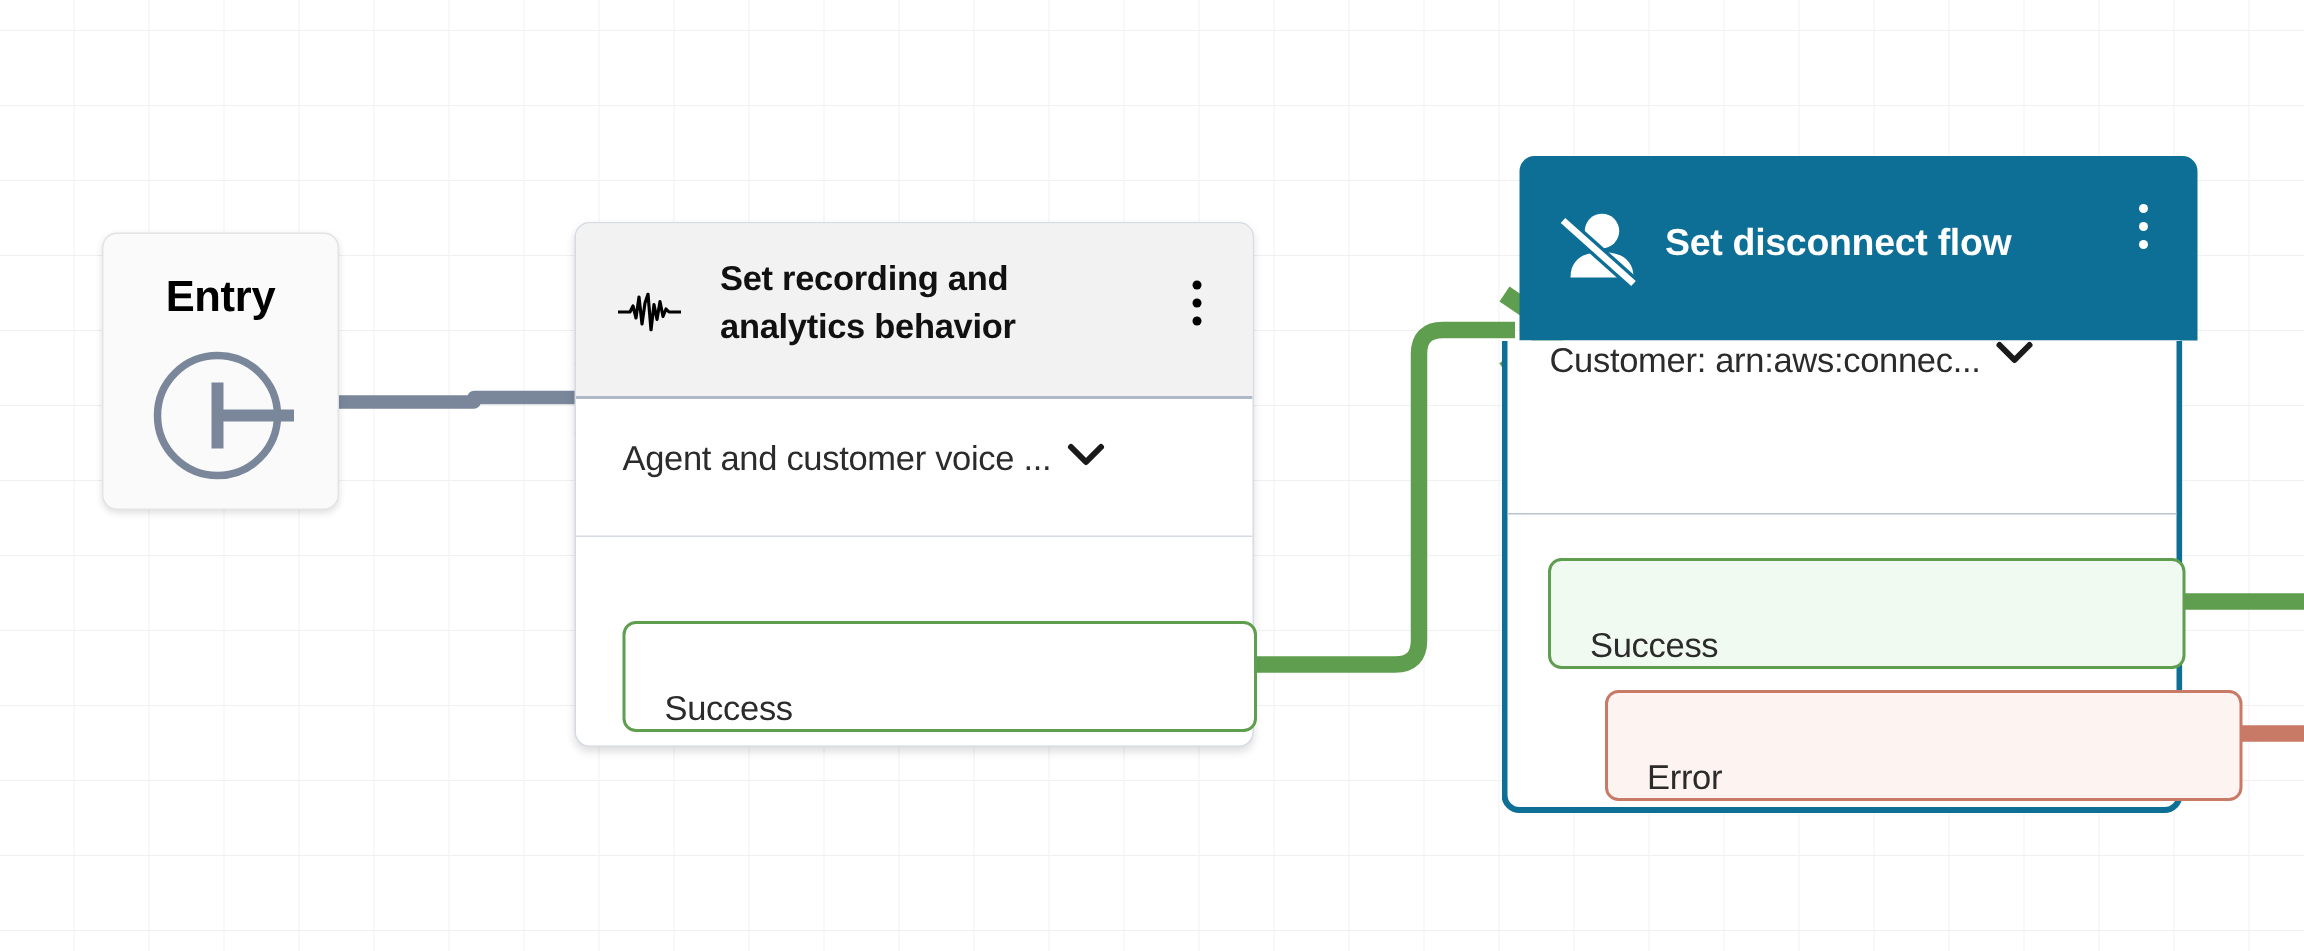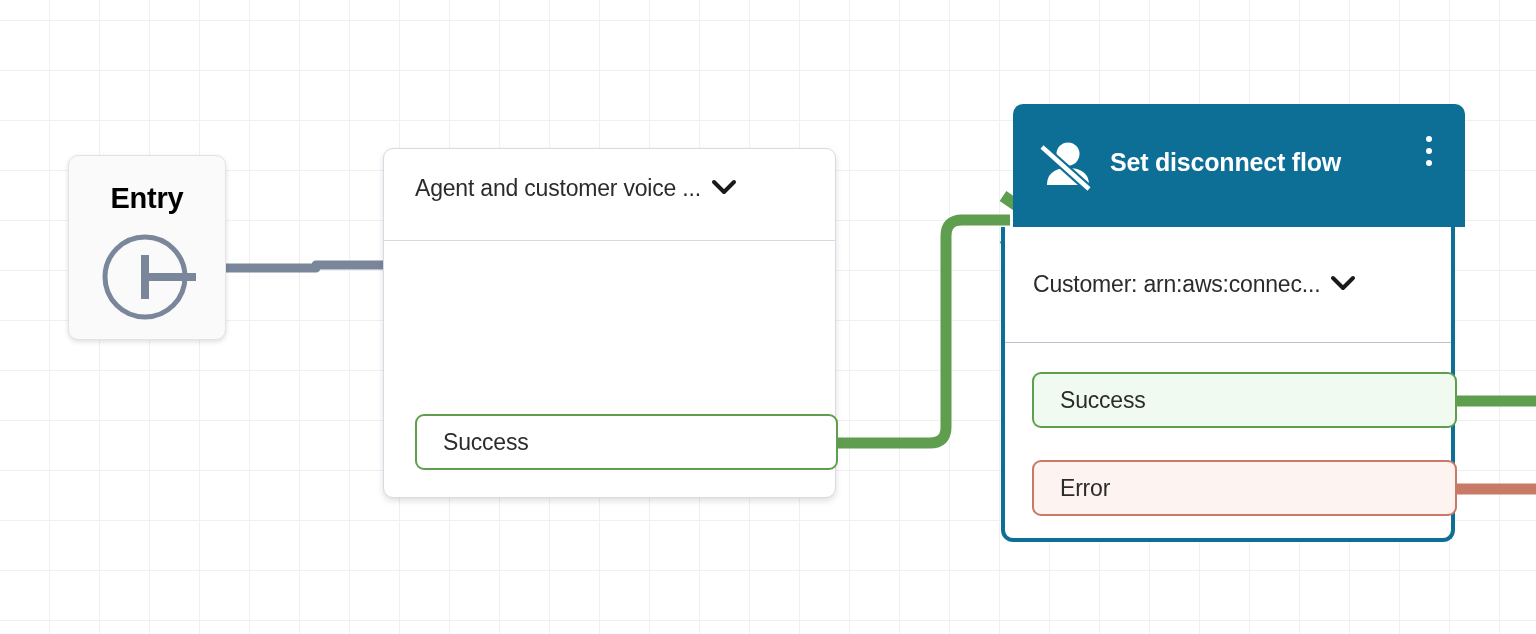--- a/index.html
+++ b/index.html
@@ -136,23 +136,23 @@
     white-space: nowrap;
   }
   .chev {
     margin-left: 10px;
     display: inline-block;
   }
 
   
   .port {
     position: absolute;
-    height: 56px;
+    height: 74px;
     display: flex;
-    align-items: center;
+    align-items: flex-end;
     box-sizing: border-box;
     border-radius: 9px;
     font-size: 23px;
     letter-spacing: -0.2px;
   }
   .port-success {
     border: 2px solid #5f9e4f;
     color: #2b2b2b;
   }
   .port-error {
@@ -211,32 +211,31 @@
     border: 4px solid #0d6f96;
     border-top: none;
     border-radius: 0 0 12px 12px;
     box-sizing: border-box;
   }
   .dc-param {
     position: relative;
     height: 116px;
     border-bottom: 1px solid #b9c2cf;
     display: flex;
-    align-items: center;
     padding-left: 28px;
     box-sizing: border-box;
   }
   .dc-port-success {
     left: 1032px;
     top: 372px;
     width: 425px;
     background: #f1faf0;
   }
   .dc-port-error {
-    left: 1032px;
+    left: 1070px;
     top: 460px;
     width: 425px;
     background: #fdf3f1;
   }
 </style>
 </head>
 <body>
 
 <div id="canvas">
 
@@ -263,20 +262,33 @@
       <svg width="96" height="96" viewBox="0 0 96 96" xmlns="http://www.w3.org/2000/svg">
         <circle cx="45" cy="48" r="40" fill="none" stroke="#7a879b" stroke-width="5"></circle>
         <line x1="45" y1="26" x2="45" y2="70" stroke="#7a879b" stroke-width="8"></line>
         <line x1="45" y1="48" x2="96" y2="48" stroke="#7a879b" stroke-width="8"></line>
       </svg>
     </div>
   </div>
 
   <div class="card card-recording">
 
+    <div class="card-header">
+      <div class="rec-icon">
+        <svg width="42" height="26" viewBox="0 0 42 26" xmlns="http://www.w3.org/2000/svg">
+          <polyline points="0,13 5,13 8,13 10,9 12,17 14,3 16,21 18,7 20,1 22,25 24,8 26,18 28,6 30,16 32,11 34,13 42,13" fill="none" stroke="#000000" stroke-width="2.1" stroke-linejoin="round" stroke-linecap="round"></polyline>
+        </svg>
+      </div>
+      <div class="rec-title">Set recording and analytics behavior</div>
+      <div class="kebab rec-kebab">
+        <span></span>
+          <span></span>
+          <span></span>
+      </div>
+    </div>
 
     <div class="rec-param">
       <span class="param-text">Agent and customer voice ...</span>
       <span class="chev">
         <svg width="26" height="16" viewBox="0 0 26 16" xmlns="http://www.w3.org/2000/svg">
           <polyline points="3,3 13,13 23,3" fill="none" stroke="#1a1a1a" stroke-width="4" stroke-linecap="round" stroke-linejoin="round"></polyline>
         </svg>
       </span>
     </div>
   </div>

